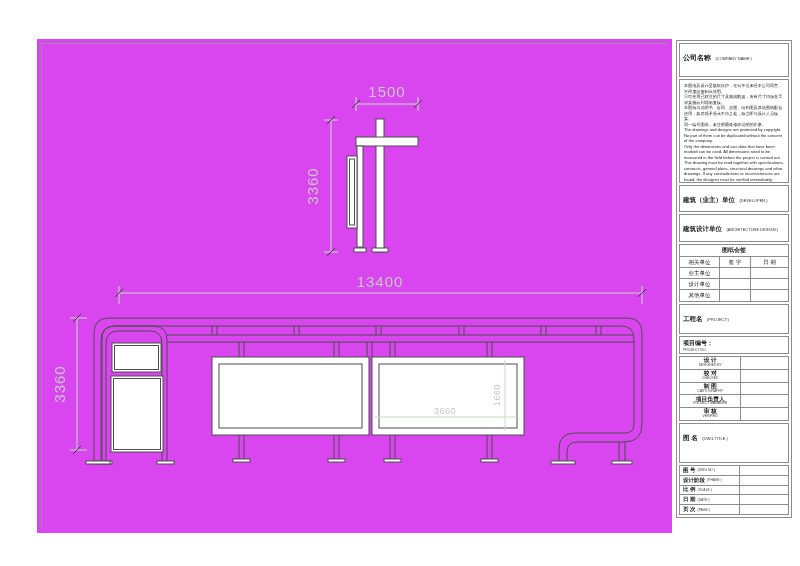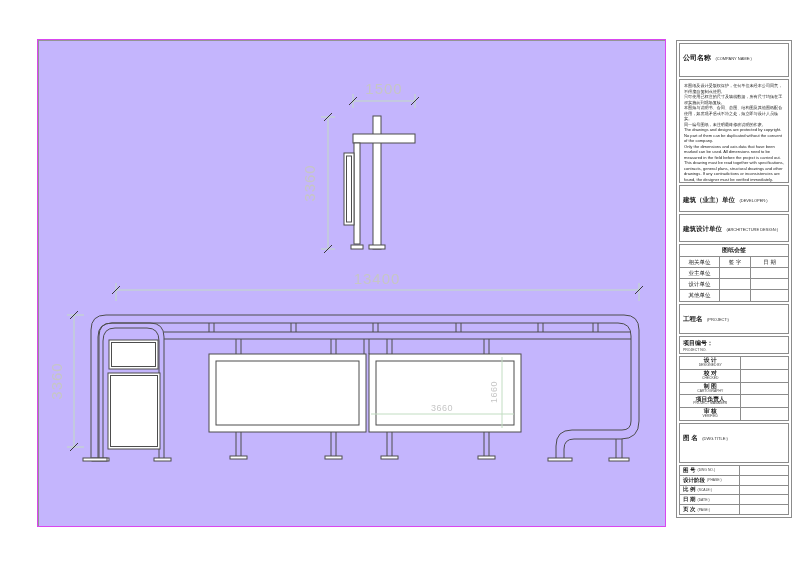--- a/index.html
+++ b/index.html
@@ -3,21 +3,21 @@
 <meta charset="utf-8">
 <style>
   html,body{margin:0;padding:0}
   body{
     width:800px;height:566px;position:relative;background:#ffffff;
     font-family:"Liberation Sans", sans-serif;overflow:hidden;color:#1a1a1a;
   }
   
   .frame{
     position:absolute;left:37px;top:39px;width:627px;height:486px;
-    border:1px solid #d946ef;box-shadow:inset 1px 1px 0 #949494;background:#c4b5fd;
+    border:4px solid #d946ef;box-shadow:inset 1px 1px 0 #949494;background:#d946ef;
   }
   .frame svg{display:block;width:100%;height:100%}
   .ln{stroke:#4d4d4d;stroke-width:1;fill:none}
   .lnf{stroke:#4d4d4d;stroke-width:1;fill:#ffffff}
   .dim{stroke:#c2ddc2;stroke-width:1;fill:none}
   .tick{stroke:#3a3a3a;stroke-width:1}
   .dimtext{fill:#c6c6c6;font-family:"Liberation Sans",sans-serif;letter-spacing:1px}
   .dimbig{font-size:15px}
   .dimsmall{font-size:9px;letter-spacing:.5px}
   

